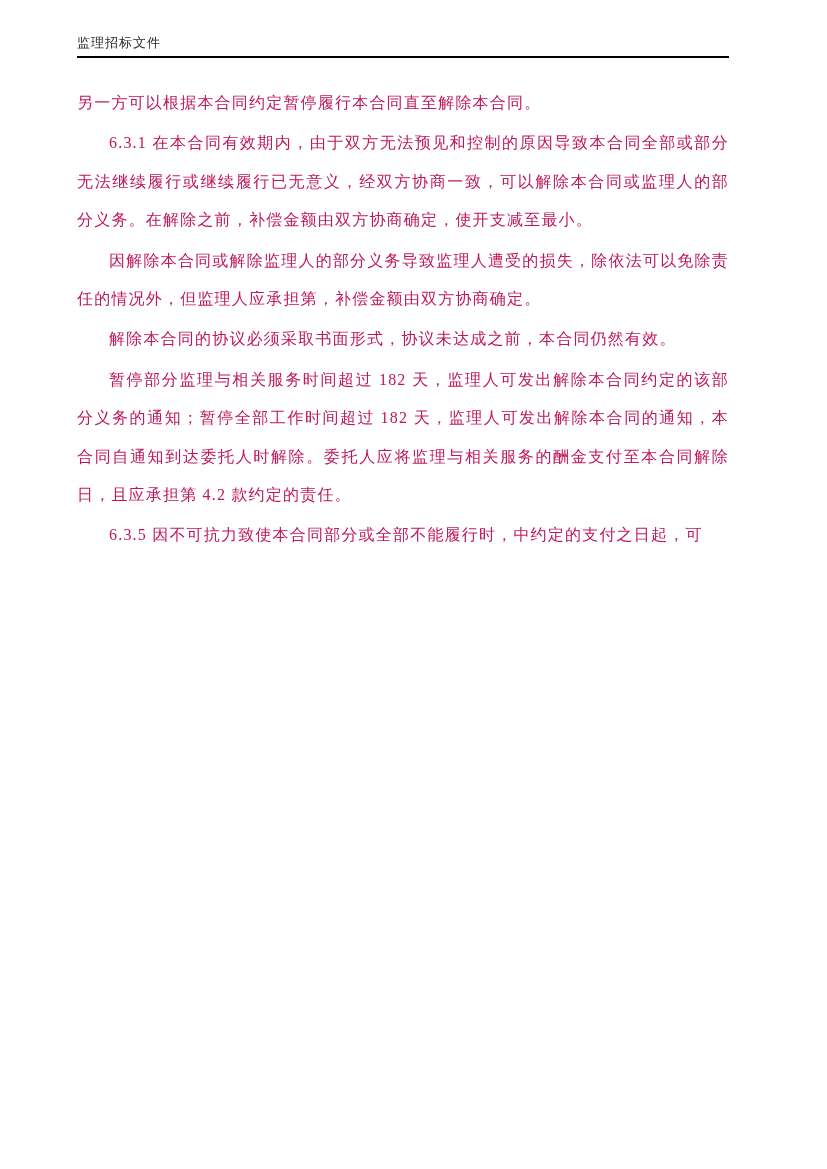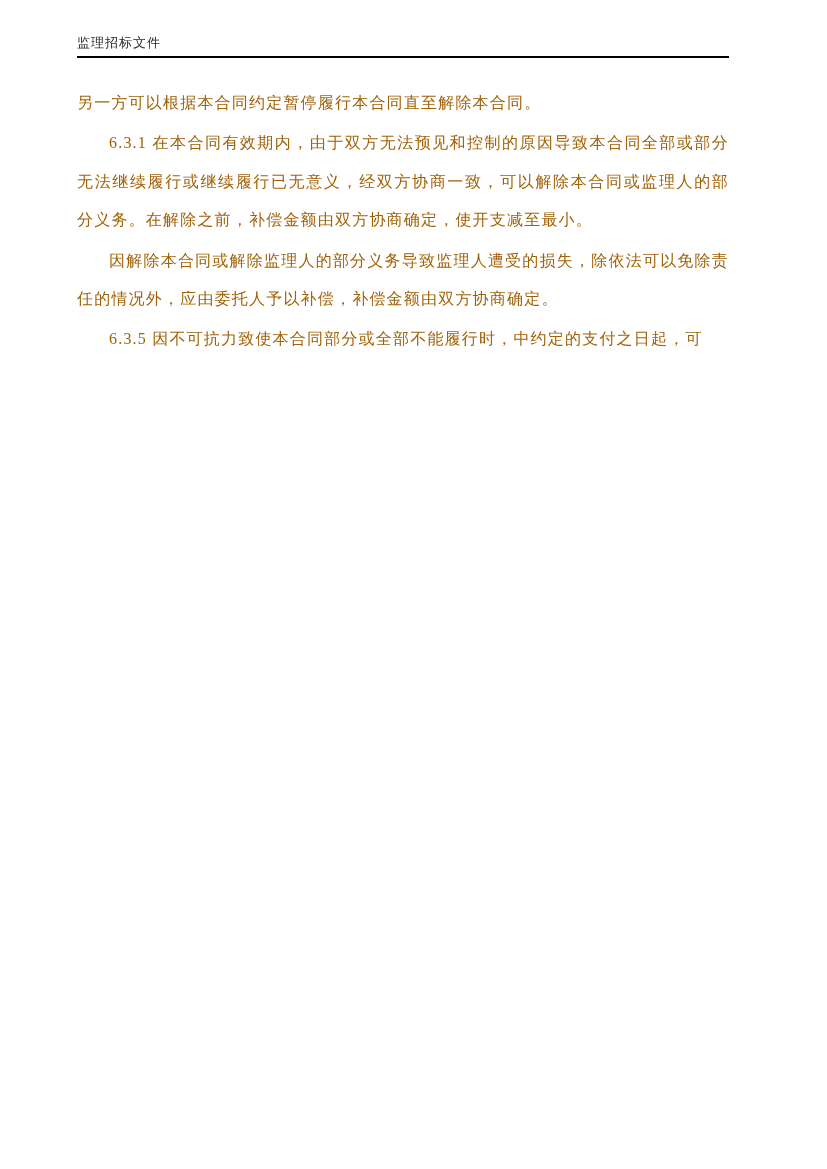--- a/index.html
+++ b/index.html
@@ -27,21 +27,21 @@
     font-size: 13px;
     line-height: 18px;
     color: #2b2b2b;
     letter-spacing: 1px;
   }
   .content {
     position: absolute;
     left: 77px;
     top: 84px;
     width: 652px;
-    color: #a16207;
+    color: #be185d;
   }
   .para {
     margin: 0 0 2px 0;
     font-size: 16px;
     line-height: 38.4px;
     letter-spacing: 1.2px;
     text-align: justify;
     text-justify: inter-ideograph;
     word-break: break-all;
   }
@@ -55,22 +55,24 @@
 <div class="page">
   <div class="header">
     <div class="header-title">监理招标文件</div>
   </div>
   <div class="content">
 
       <p class="para">另一方可以根据本合同约定暂停履行本合同直至解除本合同。</p>
 
       <p class="para indent">6.3.1 在本合同有效期内，由于双方无法预见和控制的原因导致本合同全部或部分无法继续履行或继续履行已无意义，经双方协商一致，可以解除本合同或监理人的部分义务。在解除之前，补偿金额由双方协商确定，使开支减至最小。</p>
 
-      <p class="para indent">因解除本合同或解除监理人的部分义务导致监理人遭受的损失，除依法可以免除责任的情况外，应由委托人予以补偿，补偿金额由双方协商确定。</p>
+      <p class="para indent">因解除本合同或解除监理人的部分义务导致监理人遭受的损失，除依法可以免除责任的情况外，但监理人应承担第，补偿金额由双方协商确定。</p>
+
+      <p class="para indent">解除本合同的协议必须采取书面形式，协议未达成之前，本合同仍然有效。</p>
 
 
-
+      <p class="para indent">暂停部分监理与相关服务时间超过 182 天，监理人可发出解除本合同约定的该部分义务的通知；暂停全部工作时间超过 182 天，监理人可发出解除本合同的通知，本合同自通知到达委托人时解除。委托人应将监理与相关服务的酬金支付至本合同解除日，且应承担第 4.2 款约定的责任。</p>
 
 
 
       <p class="para indent">6.3.5 因不可抗力致使本合同部分或全部不能履行时，中约定的支付之日起，可</p>
     </div>
 </div>
 
 </body></html>

